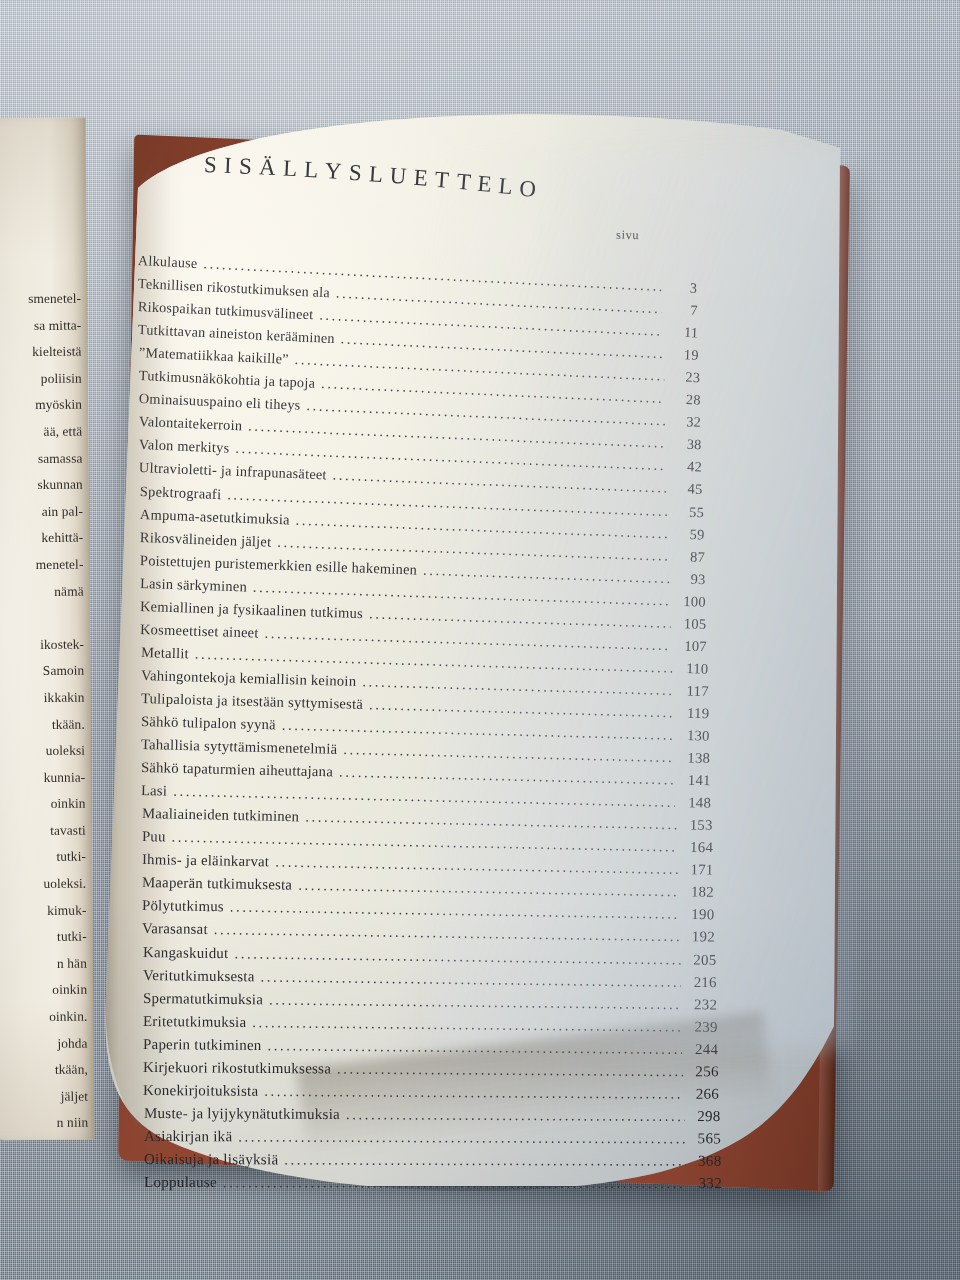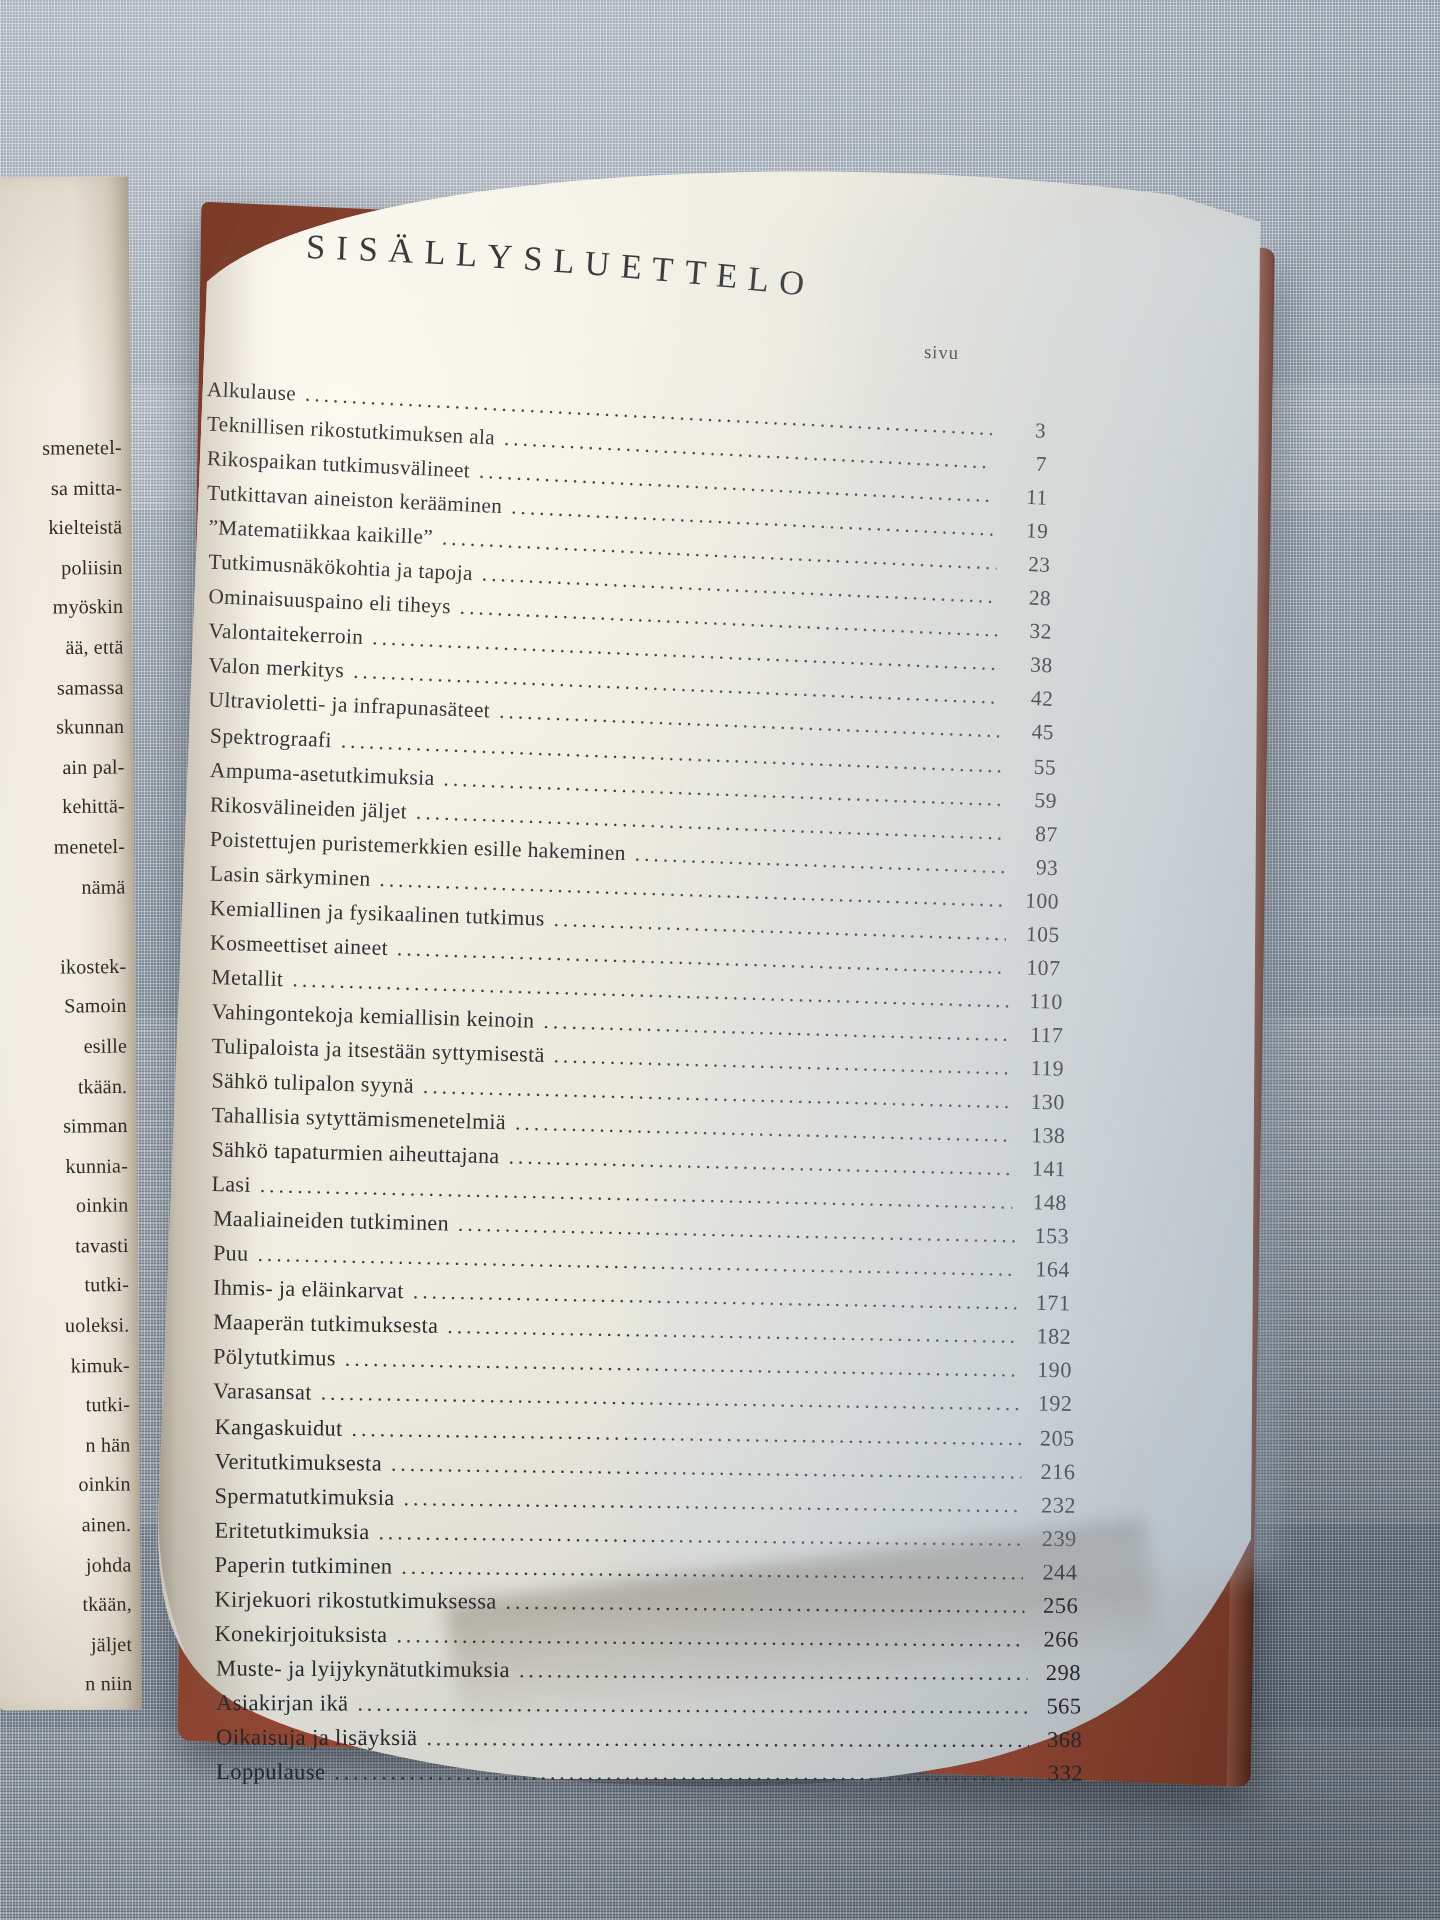--- a/index.html
+++ b/index.html
@@ -169,33 +169,33 @@
         <span class="ln">ää, että</span>
         <span class="ln">samassa</span>
         <span class="ln">skunnan</span>
         <span class="ln">ain pal-</span>
         <span class="ln">kehittä-</span>
         <span class="ln">menetel-</span>
         <span class="ln">nämä</span>
         <span class="ln gap"></span>
         <span class="ln">ikostek-</span>
         <span class="ln">Samoin</span>
-        <span class="ln">esille</span>
+        <span class="ln">ikkakin</span>
         <span class="ln">tkään.</span>
-        <span class="ln">simman</span>
+        <span class="ln">uoleksi</span>
         <span class="ln">kunnia-</span>
         <span class="ln">oinkin</span>
         <span class="ln">tavasti</span>
         <span class="ln">tutki-</span>
         <span class="ln">uoleksi.</span>
         <span class="ln">kimuk-</span>
         <span class="ln">tutki-</span>
         <span class="ln">n hän</span>
         <span class="ln">oinkin</span>
-        <span class="ln">ainen.</span>
+        <span class="ln">oinkin.</span>
         <span class="ln">johda</span>
         <span class="ln">tkään,</span>
         <span class="ln">jäljet</span>
         <span class="ln">n niin</span>
         <span class="ln">aman-</span>
       </div>
   </div>
 
   <div class="cover">
     <div class="cover-edge"></div>

